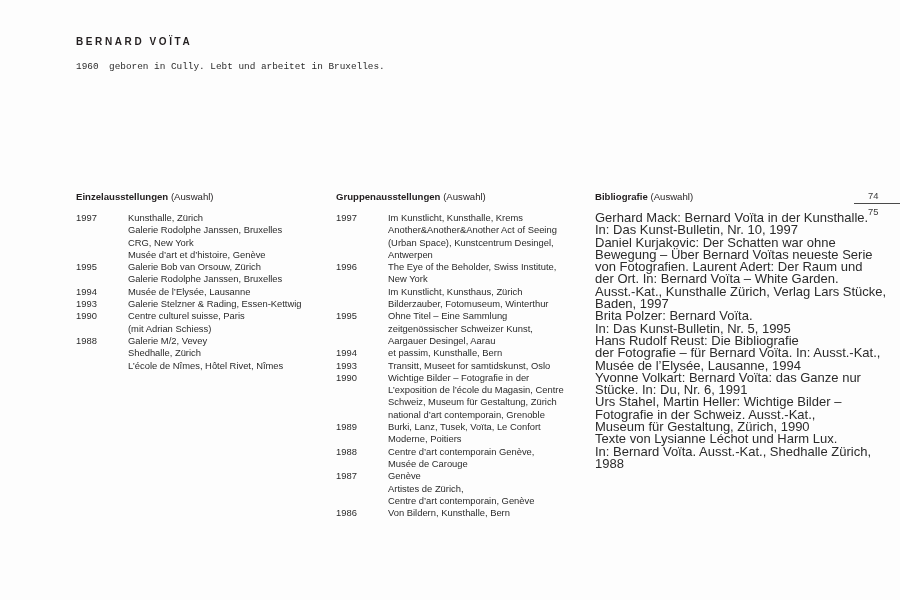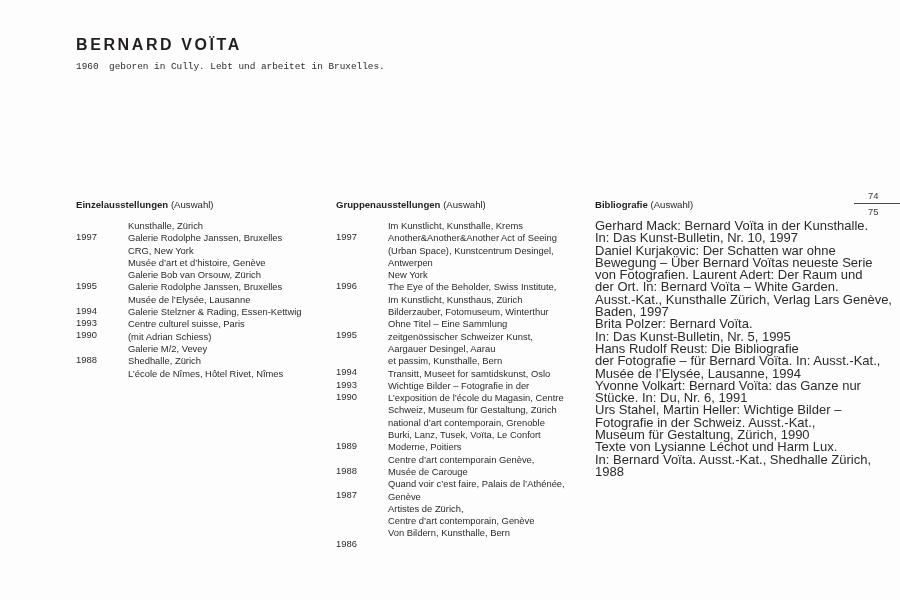--- a/index.html
+++ b/index.html
@@ -22,21 +22,21 @@
     top: 0;
     width: 900px;
     height: 600px;
   }
 
   
   .artist-name {
     position: absolute;
     left: 76px;
     top: 36px;
-    font-size: 16px;
+    font-size: 10px;
     font-weight: bold;
     letter-spacing: 2.6px;
     text-transform: uppercase;
     color: #231f20;
     white-space: nowrap;
   }
 
   .bio-line {
     position: absolute;
     left: 76px;
@@ -78,42 +78,42 @@
     position: absolute;
     top: 190px;
   }
   .col-1 { left: 76px;  width: 255px; }
   .col-2 { left: 336px; width: 255px; }
   .col-3 { left: 595px; width: 250px; }
 
   .col-heading {
     font-size: 9.6px;
     line-height: 13px;
-    margin: 8px 0 9px 0;
+    margin: 0 0 9px 0;
     color: #231f20;
     white-space: nowrap;
   }
   .col-heading .h-bold {
     font-weight: bold;
   }
   .col-heading .h-note {
     font-weight: normal;
   }
 
   
   .entry {
     position: relative;
     font-size: 9.4px;
     line-height: 12.3px;
     color: #2b2b2b;
   }
   .entry-year {
     position: absolute;
     left: 0;
-    top: 11px;
+    top: 0;
     width: 32px;
     font-size: 9.4px;
     line-height: 12.3px;
   }
   .entry-lines {
     margin-left: 33px;
   }
   .entry-line {
     font-size: 9.4px;
     line-height: 12.3px;
@@ -213,22 +213,22 @@
           <div class="entry-lines">
             <div class="entry-line">Im Kunstlicht, Kunsthalle, Krems</div>
             <div class="entry-line">Another&amp;Another&amp;Another Act of Seeing</div>
             <div class="entry-line">(Urban Space), Kunstcentrum Desingel,</div>
             <div class="entry-line">Antwerpen</div>
           </div>
         </div>
         <div class="entry">
           <span class="entry-year">1996</span>
           <div class="entry-lines">
+            <div class="entry-line">The Eye of the Beholder, Swiss Institute,</div>
             <div class="entry-line">New York</div>
-            <div class="entry-line">The Eye of the Beholder, Swiss Institute,</div>
             <div class="entry-line">Im Kunstlicht, Kunsthaus, Zürich</div>
             <div class="entry-line">Bilderzauber, Fotomuseum, Winterthur</div>
           </div>
         </div>
         <div class="entry">
           <span class="entry-year">1995</span>
           <div class="entry-lines">
             <div class="entry-line">Ohne Titel – Eine Sammlung</div>
             <div class="entry-line">zeitgenössischer Schweizer Kunst,</div>
             <div class="entry-line">Aargauer Desingel, Aarau</div>
@@ -265,21 +265,20 @@
         <div class="entry">
           <span class="entry-year">1988</span>
           <div class="entry-lines">
             <div class="entry-line">Centre d’art contemporain Genève,</div>
             <div class="entry-line">Musée de Carouge</div>
           </div>
         </div>
         <div class="entry">
           <span class="entry-year">1987</span>
           <div class="entry-lines">
-            <div class="entry-line">Quand voir c’est faire, Palais de l’Athénée,</div>
             <div class="entry-line">Genève</div>
             <div class="entry-line">Artistes de Zürich,</div>
             <div class="entry-line">Centre d’art contemporain, Genève</div>
           </div>
         </div>
         <div class="entry">
           <span class="entry-year">1986</span>
           <div class="entry-lines">
             <div class="entry-line">Von Bildern, Kunsthalle, Bern</div>
           </div>
@@ -295,21 +294,21 @@
     <div class="col-body">
         <div class="bib-entry">
           <div class="bib-line">Gerhard Mack: Bernard Voïta in der Kunsthalle.</div>
           <div class="bib-line">In: Das Kunst-Bulletin, Nr. 10, 1997</div>
         </div>
         <div class="bib-entry">
           <div class="bib-line">Daniel Kurjakovic: Der Schatten war ohne</div>
           <div class="bib-line">Bewegung – Über Bernard Voïtas neueste Serie</div>
           <div class="bib-line">von Fotografien. Laurent Adert: Der Raum und</div>
           <div class="bib-line">der Ort. In: Bernard Voïta – White Garden.</div>
-          <div class="bib-line">Ausst.-Kat., Kunsthalle Zürich, Verlag Lars Genève,</div>
+          <div class="bib-line">Ausst.-Kat., Kunsthalle Zürich, Verlag Lars Stücke,</div>
           <div class="bib-line">Baden, 1997</div>
         </div>
         <div class="bib-entry">
           <div class="bib-line">Brita Polzer: Bernard Voïta.</div>
           <div class="bib-line">In: Das Kunst-Bulletin, Nr. 5, 1995</div>
         </div>
         <div class="bib-entry">
           <div class="bib-line">Hans Rudolf Reust: Die Bibliografie</div>
           <div class="bib-line">der Fotografie – für Bernard Voïta. In: Ausst.-Kat.,</div>
           <div class="bib-line">Musée de l’Elysée, Lausanne, 1994</div>

